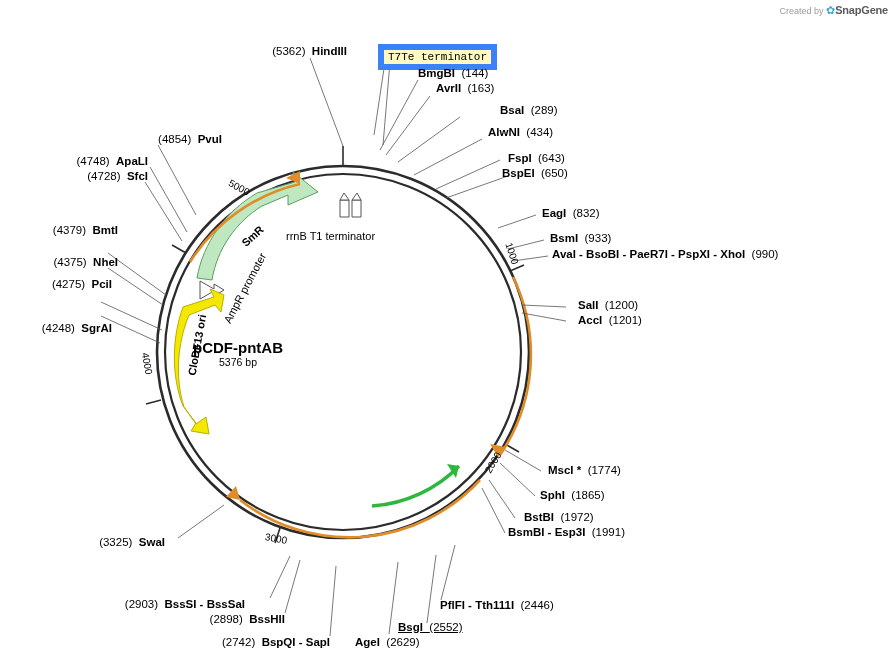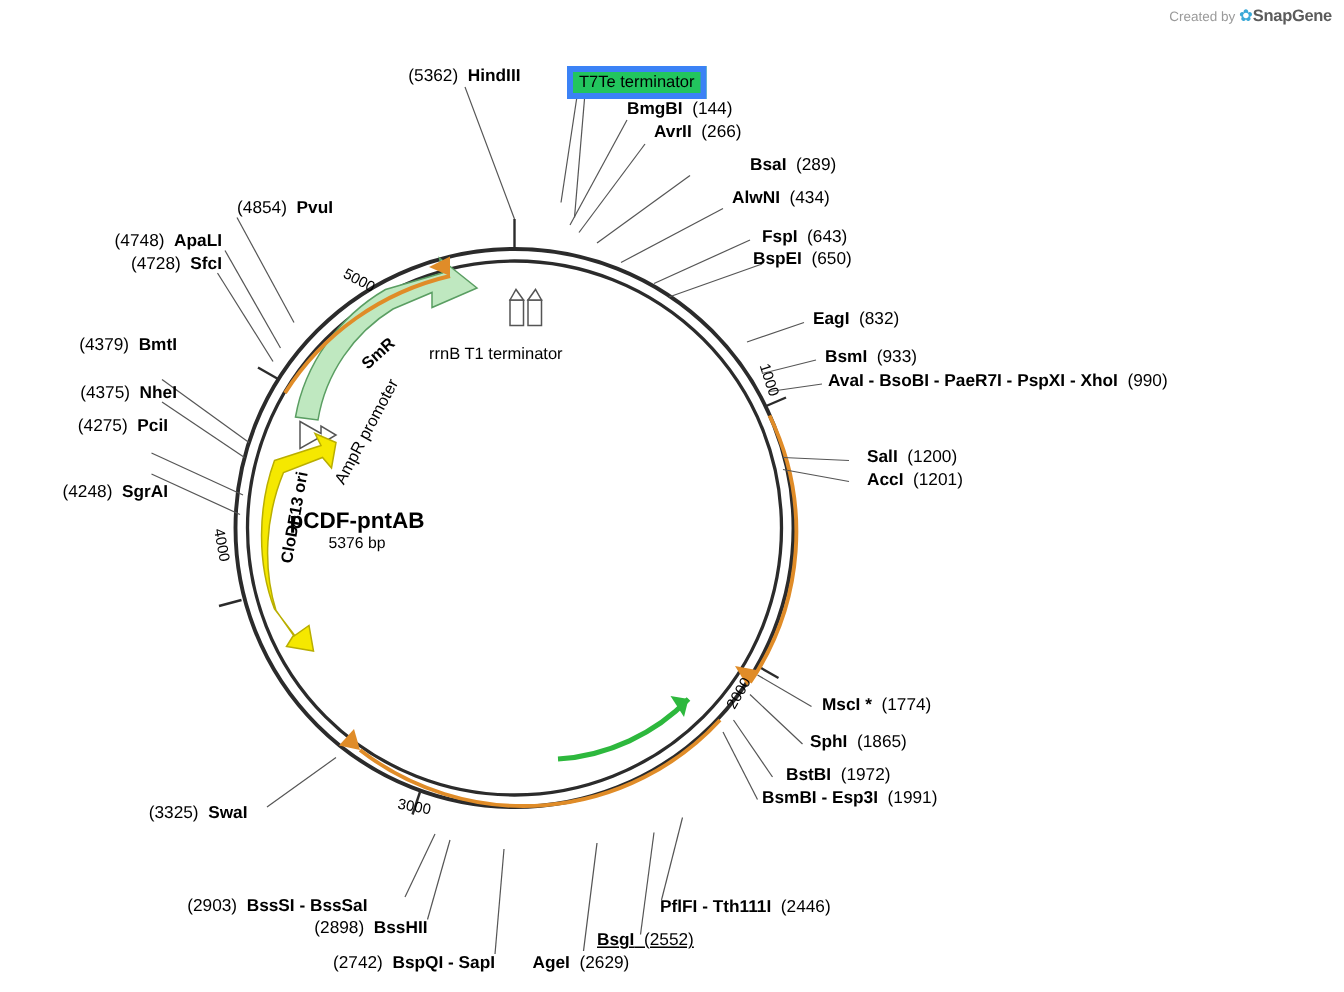--- a/index.html
+++ b/index.html
@@ -29,22 +29,22 @@
   .feat-label{position:absolute;font-size:11px;color:#000;white-space:nowrap;}
 
   .brand{
     position:absolute;right:8px;top:4px;font-size:9px;color:#9a9a9a;
     white-space:nowrap;
   }
   .brand .sg{color:#5b5b5b;font-weight:bold;font-size:11px;letter-spacing:-0.2px;margin-top:45px;}
   .brand .leaf{color:#3aa9d8;font-size:11px;}
 
   .boxed{
-    position:absolute;border:4px solid #3b82f6;background:#22c55e;
-    font-size:11px;padding:1px 4px;white-space:nowrap;color:#000;
+    position:absolute;border:6px solid #3b82f6;background:#fef9c3;
+    font-size:11px;padding:1px 4px;white-space:nowrap;color:#000;font-family:Liberation Mono, monospace;
   }
   .tick-lbl{position:absolute;font-size:10px;color:#000;}
 </style>
 </head>
 <body>
 
 <div id="stage">
 
   <svg id="map" viewBox="0 0 896 661">
 
@@ -163,21 +163,21 @@
   <div class="feat-label" style="left:286px;top:230px;">rrnB T1 terminator</div>
   <div class="boxed" style="left:378px;top:44px;">T7Te terminator</div>
 
   <div class="lbl left" style="left:112px;top:45px;width:235px;">
     <span class="pos">(5362)</span>&nbsp;&nbsp;<span class="nm">HindIII</span>
   </div>
   <div class="lbl right" style="left:418px;top:67px;">
     <span class="nm">BmgBI</span>&nbsp;&nbsp;<span class="pos">(144)</span>
   </div>
   <div class="lbl right" style="left:436px;top:82px;">
-    <span class="nm">AvrII</span>&nbsp;&nbsp;<span class="pos">(266)</span>
+    <span class="nm">AvrII</span>&nbsp;&nbsp;<span class="pos">(163)</span>
   </div>
   <div class="lbl right" style="left:464px;top:104px;margin-left:36px;">
     <span class="nm">BsaI</span>&nbsp;&nbsp;<span class="pos">(289)</span>
   </div>
   <div class="lbl right" style="left:488px;top:126px;">
     <span class="nm">AlwNI</span>&nbsp;&nbsp;<span class="pos">(434)</span>
   </div>
 
   <div class="lbl right" style="left:508px;top:152px;">
     <span class="nm">FspI</span>&nbsp;&nbsp;<span class="pos">(643)</span>

